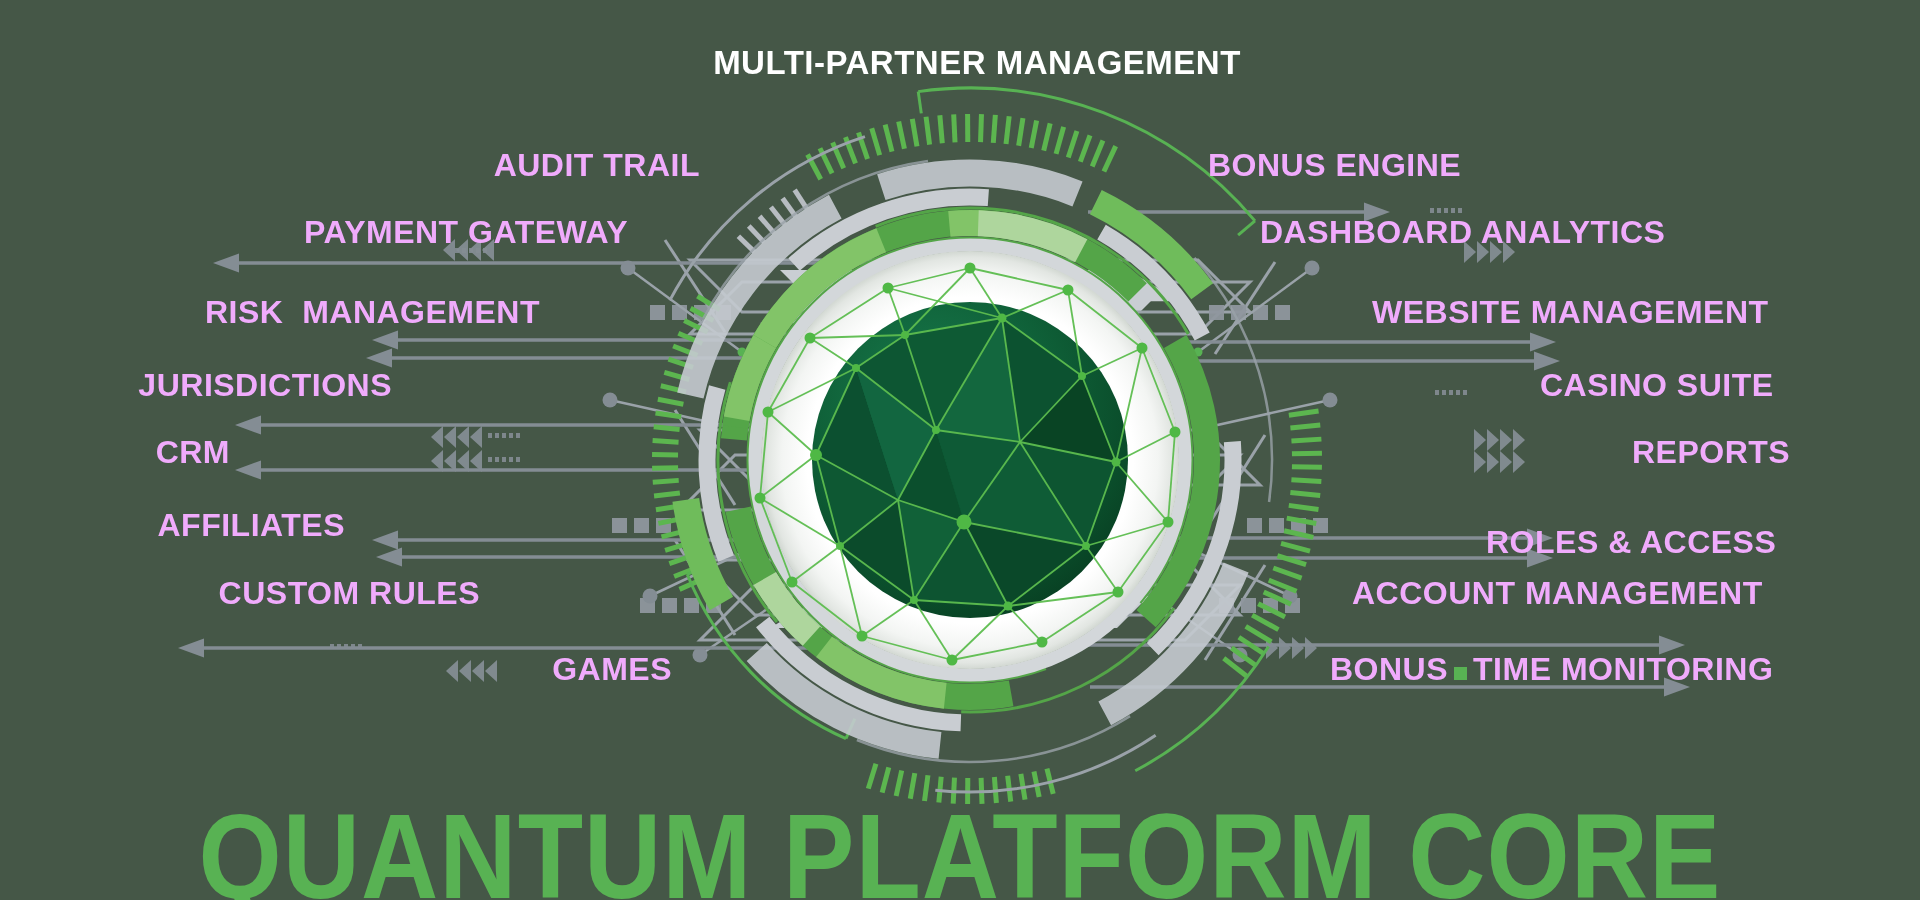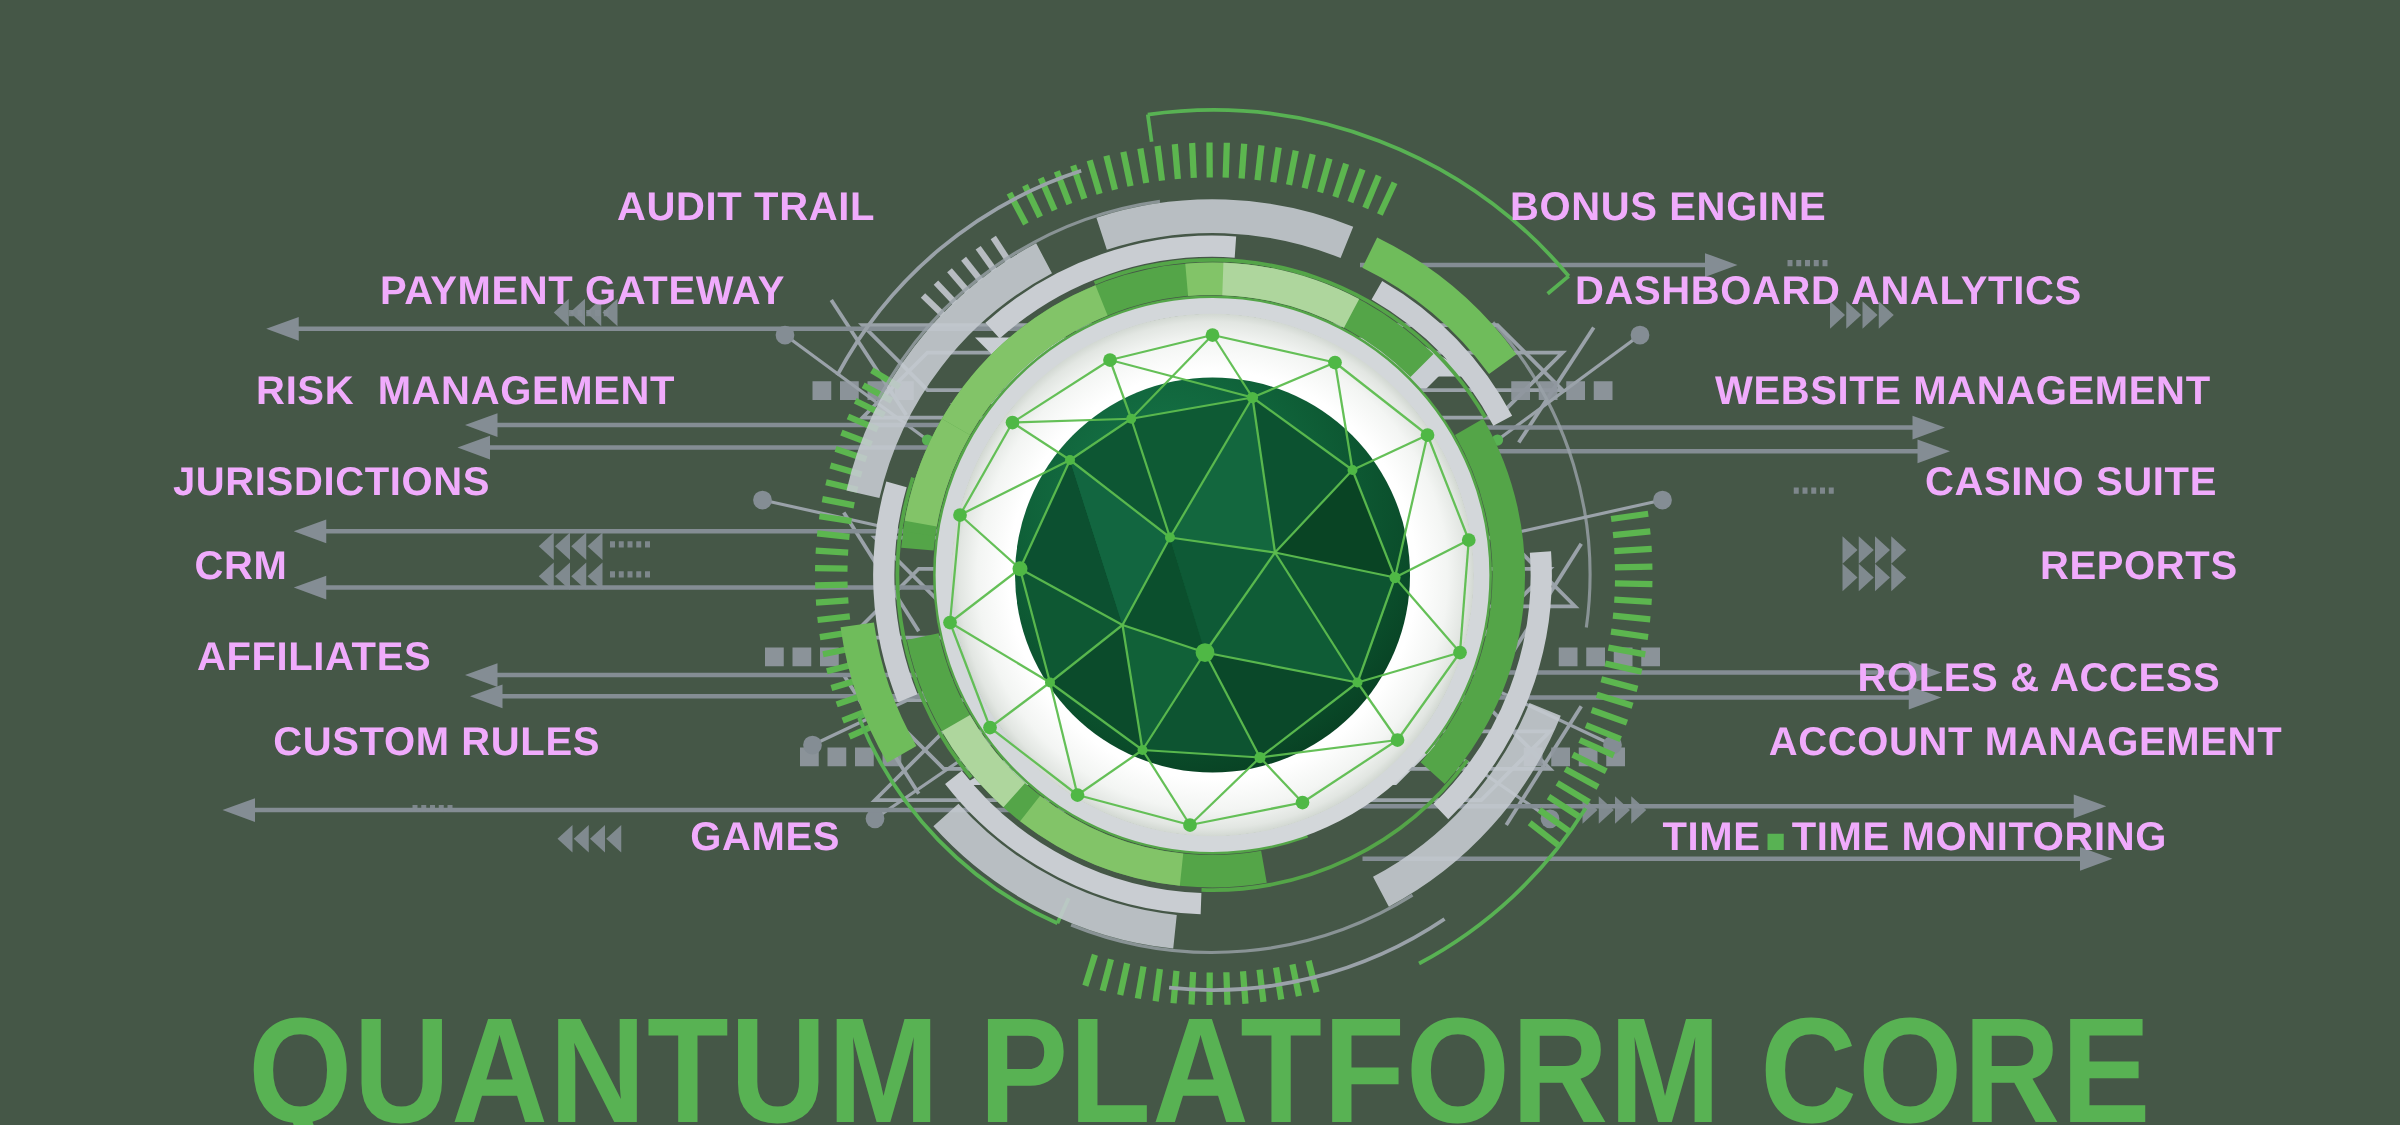--- a/index.html
+++ b/index.html
@@ -459,34 +459,35 @@
         <circle cx="1086" cy="546" r="4" fill="#4fb845"></circle>
         <circle cx="1008" cy="606" r="4.5" fill="#4fb845"></circle>
         <circle cx="914" cy="600" r="4" fill="#4fb845"></circle>
         <circle cx="840" cy="546" r="4" fill="#4fb845"></circle>
         <circle cx="816" cy="455" r="6" fill="#4fb845"></circle>
         <circle cx="856" cy="368" r="4" fill="#4fb845"></circle>
         <circle cx="964" cy="522" r="7.5" fill="#4fb845"></circle>
         <circle cx="936" cy="430" r="4" fill="#4fb845"></circle>
       </g>
     </svg>
+  <div class="top-lbl">MULTI-PARTNER MANAGEMENT</div>
   <div id="leftLabels">
       <div class="lbl right-al" style="right: 1220px; top: 165px;">AUDIT TRAIL</div>
       <div class="lbl right-al" style="right: 1292px; top: 232px;">PAYMENT GATEWAY</div>
       <div class="lbl right-al" style="right: 1380px; top: 312px;">RISK  MANAGEMENT</div>
       <div class="lbl right-al" style="right: 1528px; top: 385px; margin-left: 44px;">JURISDICTIONS</div>
       <div class="lbl right-al" style="right: 1690px; top: 452px;">CRM</div>
       <div class="lbl right-al" style="right: 1575px; top: 525px;">AFFILIATES</div>
       <div class="lbl right-al" style="right: 1440px; top: 593px;">CUSTOM RULES</div>
       <div class="lbl right-al" style="right: 1248px; top: 669px; text-align: right;">GAMES</div>
     </div>
   <div id="rightLabels">
       <div class="lbl" style="left: 1208px; top: 165px;">BONUS ENGINE</div>
       <div class="lbl" style="left: 1260px; top: 232px; text-align: center;">DASHBOARD ANALYTICS</div>
       <div class="lbl" style="left: 1372px; top: 312px;">WEBSITE MANAGEMENT</div>
       <div class="lbl" style="left: 1540px; top: 385px;">CASINO SUITE</div>
       <div class="lbl" style="left: 1632px; top: 452px;">REPORTS</div>
       <div class="lbl" style="left: 1486px; top: 542px;">ROLES &amp; ACCESS</div>
-      <div class="lbl" style="left: 1415px; top: 593px; text-align: right;">ACCOUNT MANAGEMENT</div>
-      <div class="lbl" style="left: 1330px; top: 669px;"><span>TIME</span><span class="sq-sep"></span><span>TIME MONITORING</span></div>
+      <div class="lbl" style="left: 1352px; top: 593px; text-align: right;">ACCOUNT MANAGEMENT</div>
+      <div class="lbl" style="left: 1330px; top: 669px;"><span>BONUS</span><span class="sq-sep"></span><span>TIME MONITORING</span></div>
     </div>
   <div class="big-title">QUANTUM PLATFORM CORE</div>
 </div>
 
 </body></html>

